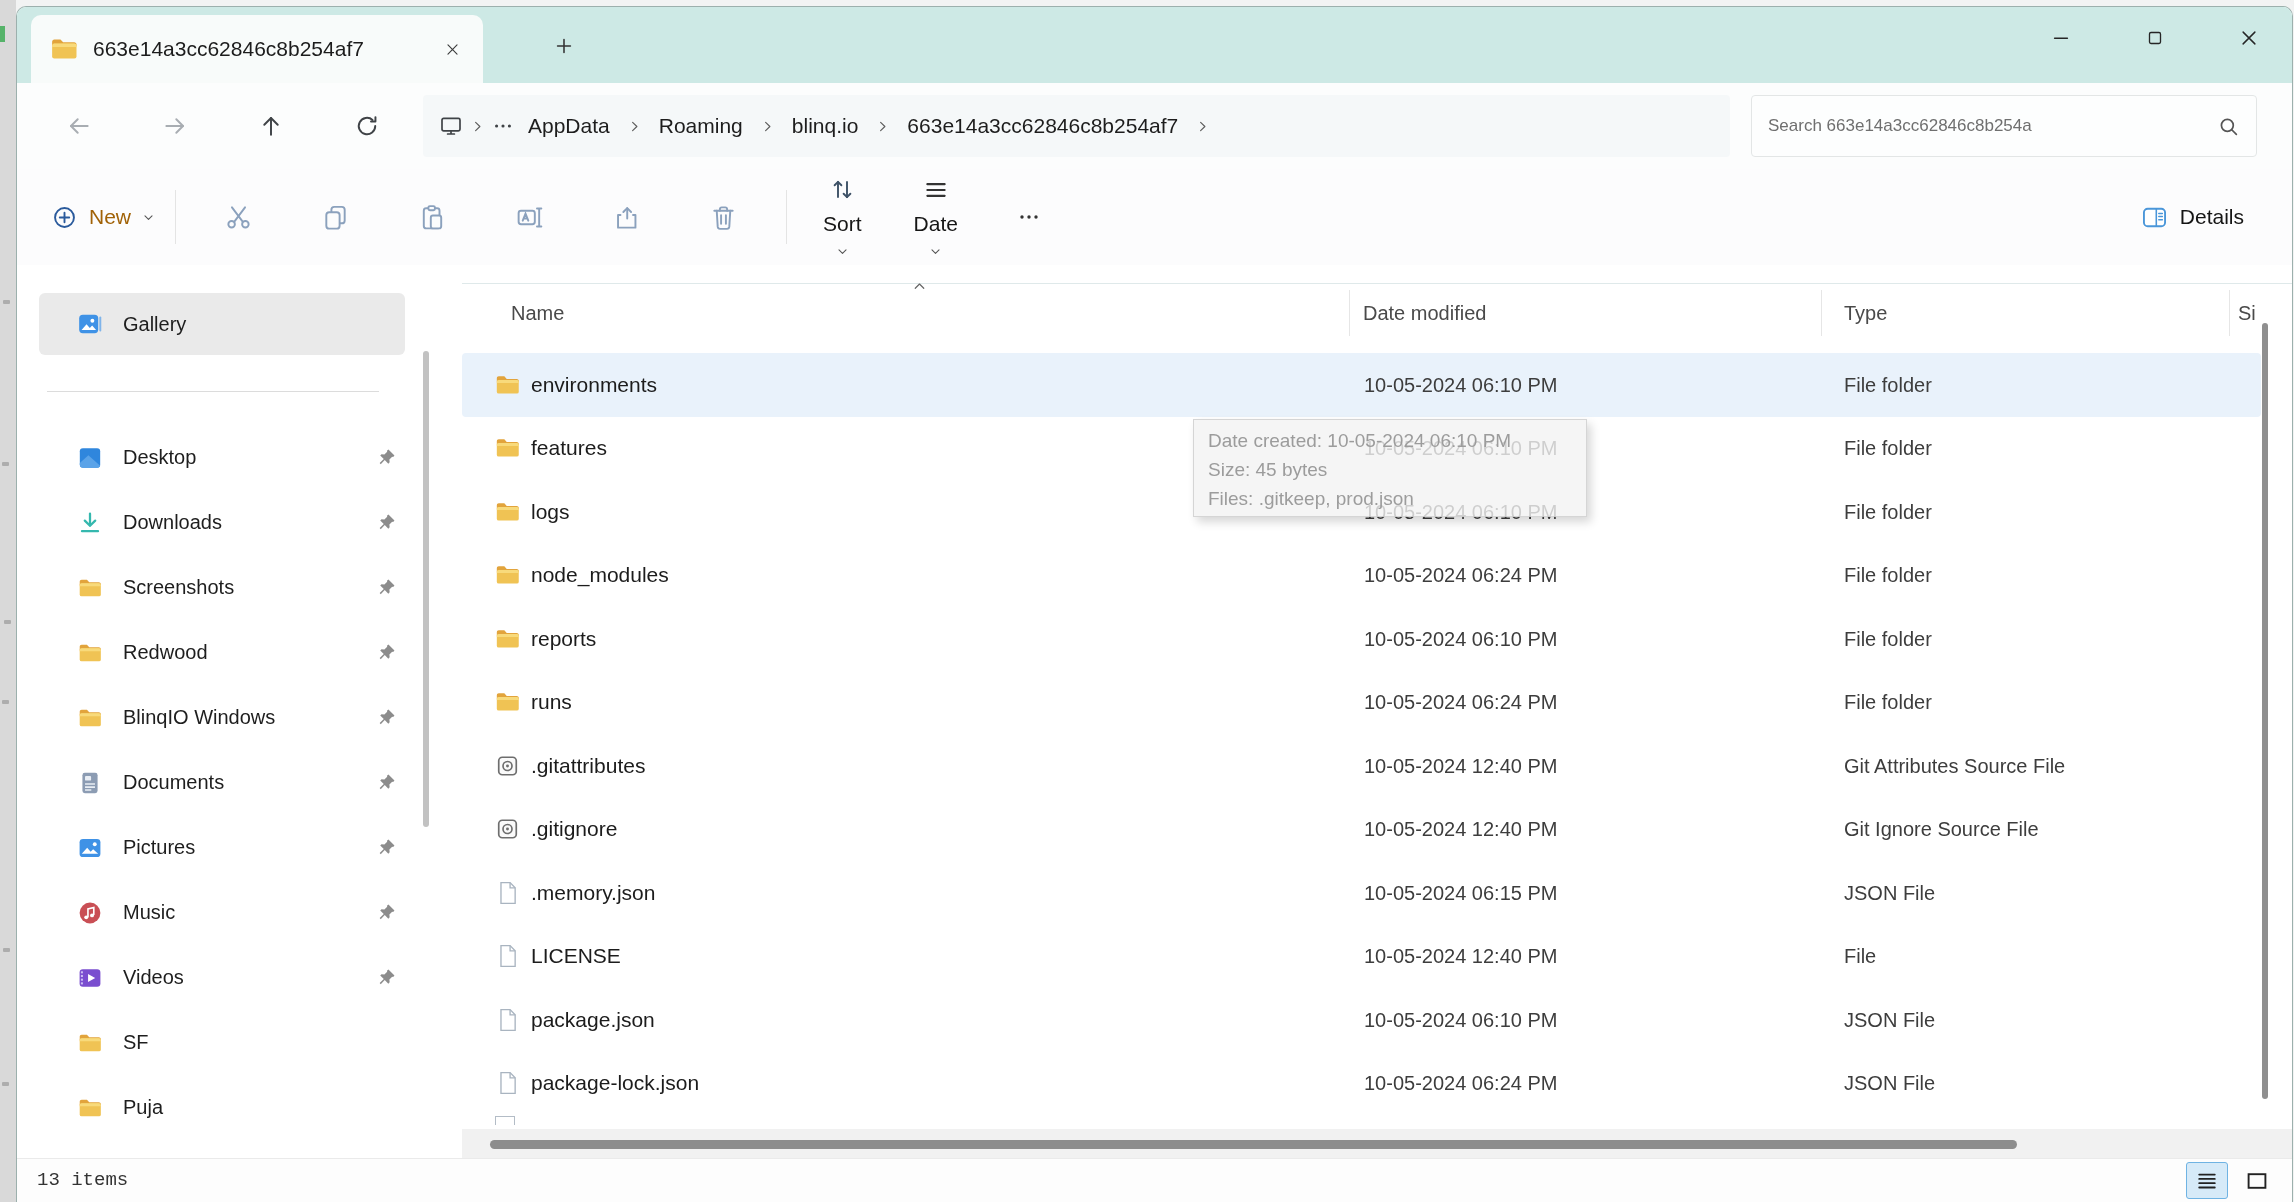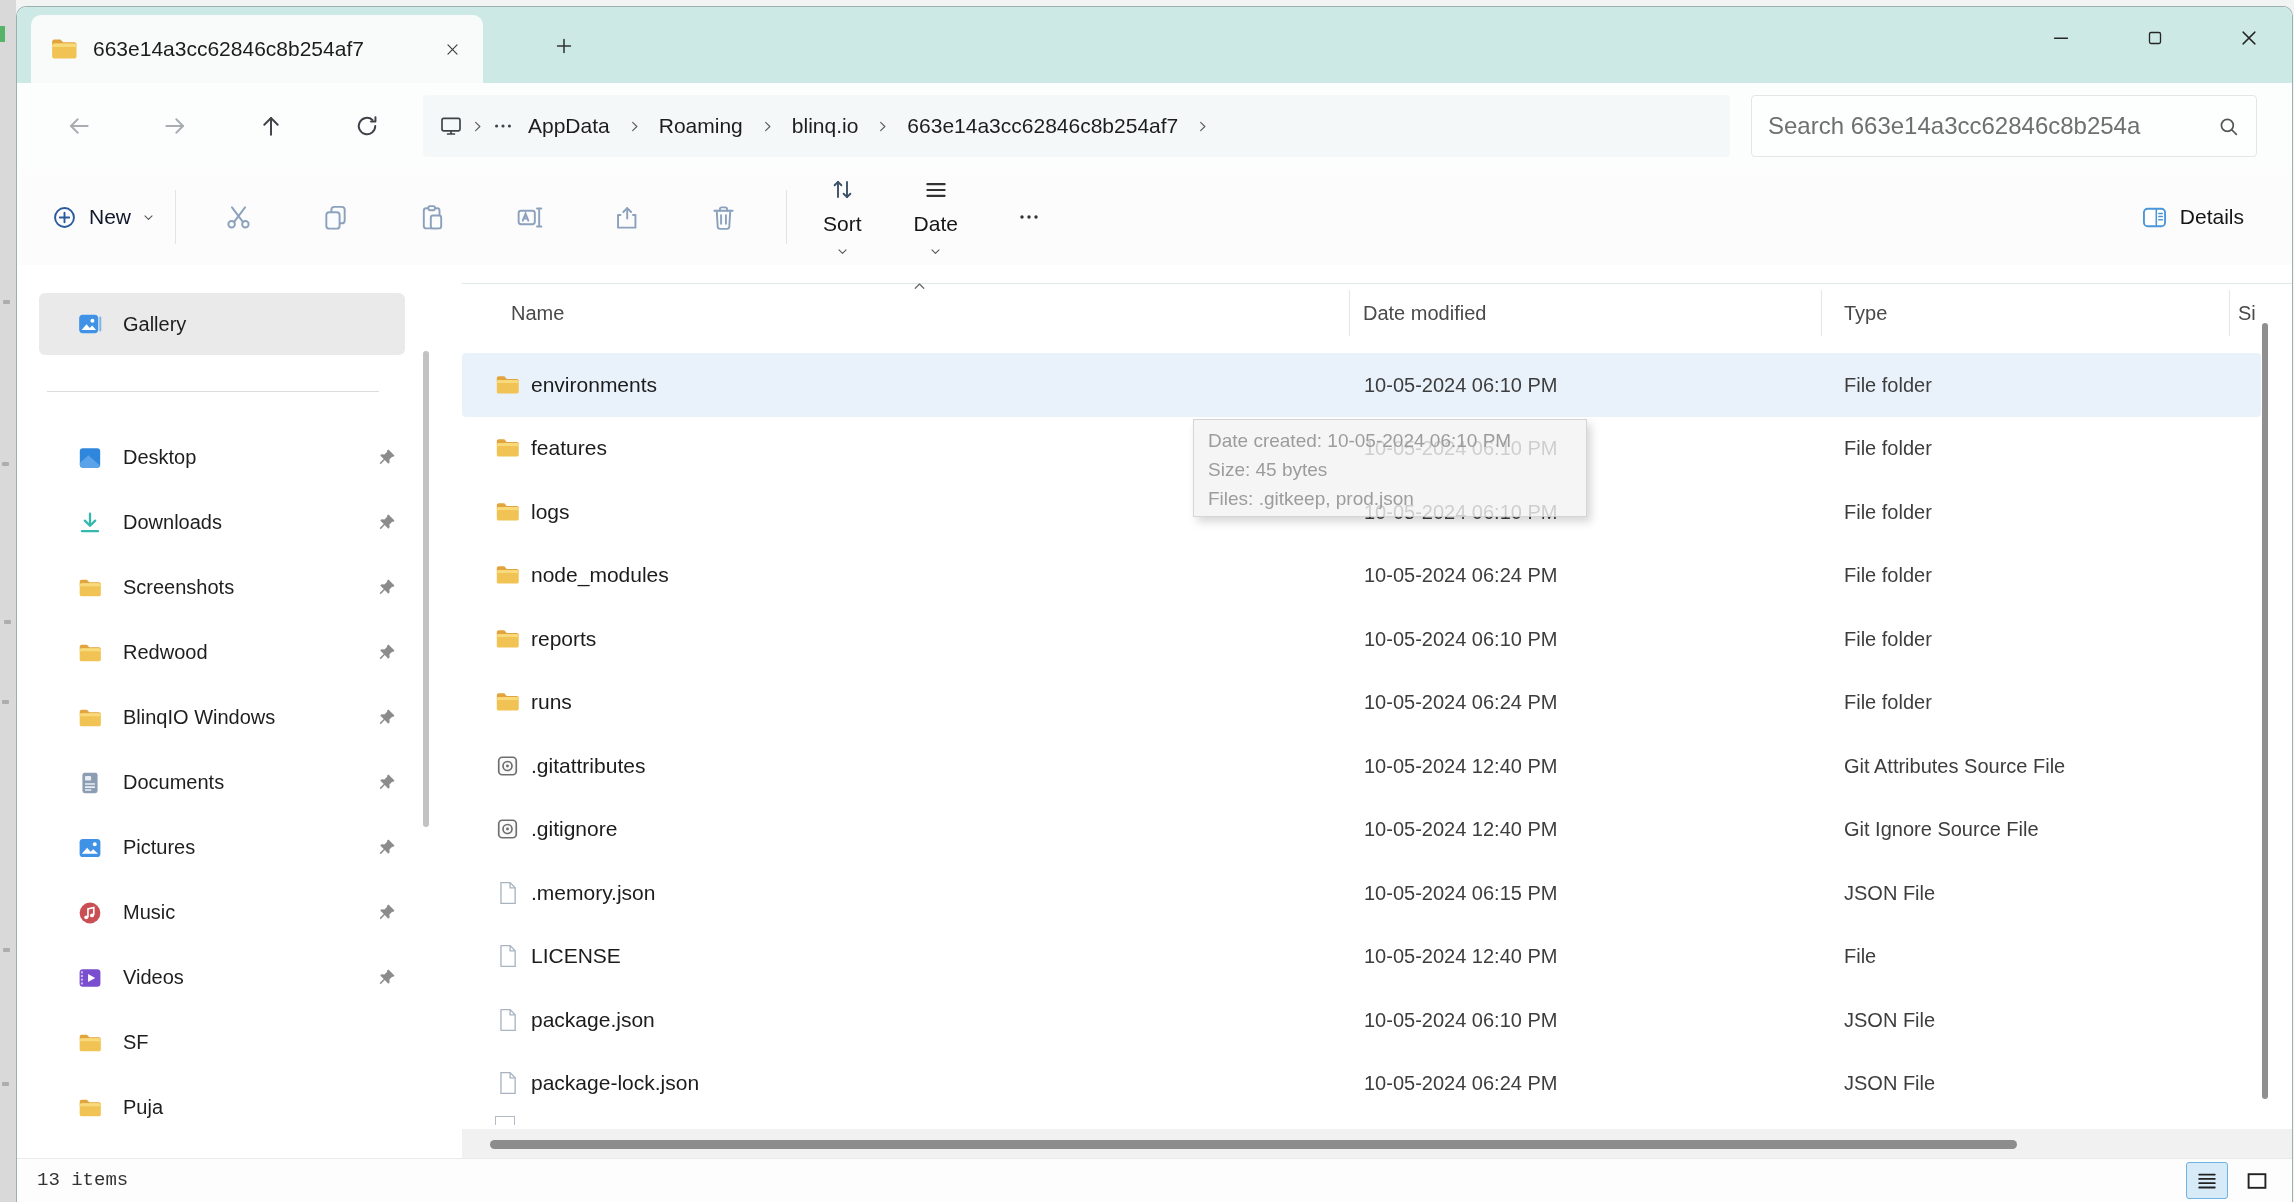--- a/index.html
+++ b/index.html
@@ -30,29 +30,29 @@
   .nav-btn.disabled { color:#a8adb2; }
   .nav-btn.enabled { color:#3f4347; }
   .crumb-bar { margin-left:8px; width:1307px; height:62px; background:#f5f8f9; border-radius:4px;
                display:flex; align-items:center; padding:0 16px; gap:4px; overflow:hidden; }
   .crumbs { display:flex; align-items:center; gap:4px;justify-content:center; }
   .crumb-label { font-size:21px; color:#1d1d1d; padding:6px 10px; border-radius:4px; white-space:nowrap; }
   .crumb-chev { width:15px; height:15px; color:#5f5f5f; margin:0 3px; }
   .crumb-ic { color:#3f4347; }
   .searchbox { position:absolute; right:35px; top:12px; width:506px; height:62px; background:#fdfefe;
                border:1px solid #e3e6e6; border-radius:4px; display:flex; align-items:center; padding:0 16px; }
-  .searchbox input { flex:1; border:none; outline:none; background:transparent; font-size:24px; color:#444;
+  .searchbox input { flex:1; border:none; outline:none; background:transparent; font-size:17px; color:#444;
                      font-family:"Liberation Sans", sans-serif; }
   .searchbox input::placeholder { color:#6f6f6f; opacity:1; }
   .search-ic { width:23px; height:23px; color:#555; }
 
   
   .toolbar { position:relative; height:96px; background:#fcfcfd; display:flex; align-items:center; padding:0 0 0 28px; }
   .btn-new { display:flex; align-items:center; gap:11px; padding:0 6px; }
-  .btn-new .lbl { font-size:21px; color:#0f172a; }
+  .btn-new .lbl { font-size:21px; color:#a16207; }
   .chev-dn { width:13px; height:13px; color:#555; }
   .tb-divider { width:1px; height:54px; background:#e4e4e4; margin:0 14px; }
   .tb-icons { display:flex; }
   .tb-icon-btn { width:97px; height:64px; display:flex; align-items:center; justify-content:center; color:#8ba1bd; }
   .tb-group { display:flex; align-items:center; gap:9px; margin-left:22px;flex-direction:column; }
   .tb-group .lbl { font-size:21px; color:#151515; }
   .more-btn { margin-left:46px; width:50px; height:50px; display:flex; align-items:center; justify-content:center; color:#333; }
   .btn-details { position:absolute; right:48px; top:18px; height:60px; display:flex; align-items:center; gap:12px; }
   .btn-details .lbl { font-size:21px; color:#151515; }
 

